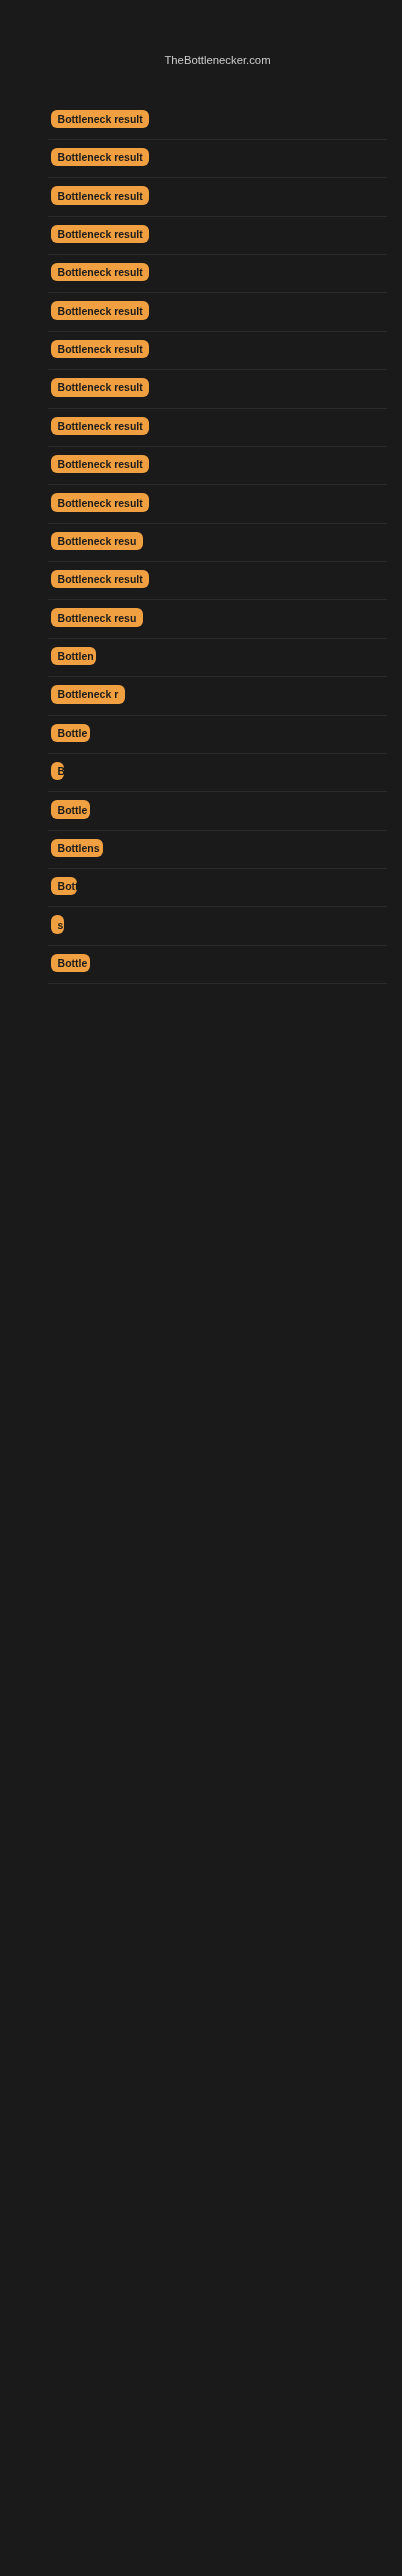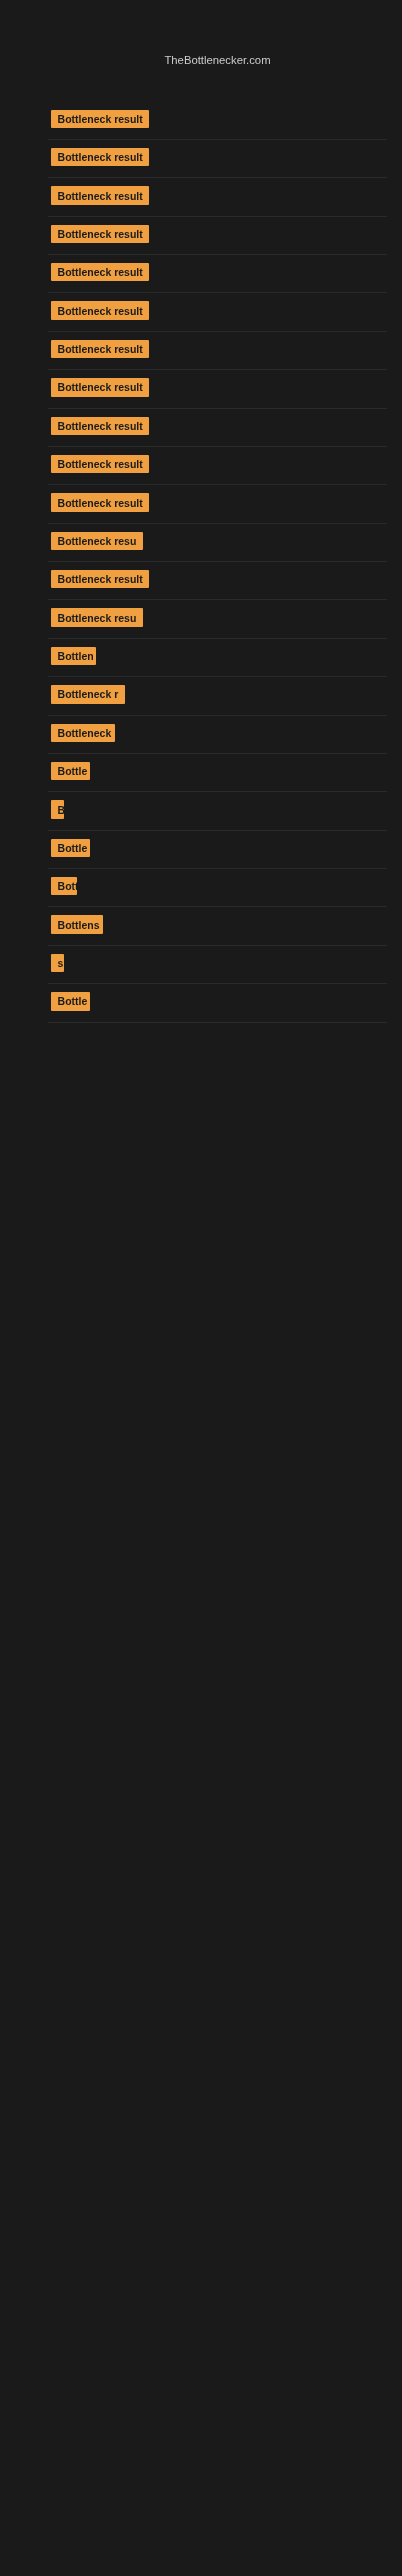--- a/index.html
+++ b/index.html
@@ -21,21 +21,21 @@
       padding: 6.4px 0 3.2px 0;
       font-weight: normal;
     }
     .bottleneck-badge {
       display: inline-block;
       background-color: #f0a040;
       color: #1a1a1a;
       font-size: 10.5px;
       font-weight: bold;
       padding: 3.2px 6.4px;
-      border-radius: 1px;
+      border-radius: 6px;
       white-space: nowrap;
       overflow: hidden;
     }
     .result-row {
       padding: 8px 3.2px 8px 3.2px;
       border-bottom: 0.8px solid #2a2a2a;
     }
   </style>
 </head>
 <body>
@@ -54,22 +54,21 @@
     <div class="result-row"><span class="bottleneck-badge" style="max-width: 103px;">Bottleneck result</span></div>
     <div class="result-row"><span class="bottleneck-badge" style="max-width: 103px;">Bottleneck result</span></div>
     <div class="result-row"><span class="bottleneck-badge" style="max-width: 103px;">Bottleneck result</span></div>
     <div class="result-row"><span class="bottleneck-badge" style="max-width: 103px;">Bottleneck result</span></div>
     <div class="result-row"><span class="bottleneck-badge" style="max-width: 103px;">Bottleneck result</span></div>
     <div class="result-row"><span class="bottleneck-badge" style="max-width: 97px;">Bottleneck resu</span></div>
     <div class="result-row"><span class="bottleneck-badge" style="max-width: 103px;">Bottleneck result</span></div>
     <div class="result-row"><span class="bottleneck-badge" style="max-width: 97px;">Bottleneck resu</span></div>
     <div class="result-row"><span class="bottleneck-badge" style="max-width: 45px;">Bottlen</span></div>
     <div class="result-row"><span class="bottleneck-badge" style="max-width: 77px;">Bottleneck r</span></div>
-    <div class="result-row"><span class="bottleneck-badge" style="max-width: 64px;">Bottleneck</span></div>
     <div class="result-row"><span class="bottleneck-badge" style="max-width: 39px;">Bottle</span></div>
     <div class="result-row"><span class="bottleneck-badge" style="max-width: 6.4px;">B</span></div>
     <div class="result-row"><span class="bottleneck-badge" style="max-width: 39px;">Bottle</span></div>
+    <div class="result-row"><span class="bottleneck-badge" style="max-width: 52px;">Bottlens</span></div>
     <div class="result-row"><span class="bottleneck-badge" style="max-width: 26px;">Bott</span></div>
-    <div class="result-row"><span class="bottleneck-badge" style="max-width: 52px;">Bottlens</span></div>
     <div class="result-row"><span class="bottleneck-badge" style="max-width: 6.4px;">s</span></div>
     <div class="result-row"><span class="bottleneck-badge" style="max-width: 39px;">Bottle</span></div>
   </div>
 
 
 </body></html>

